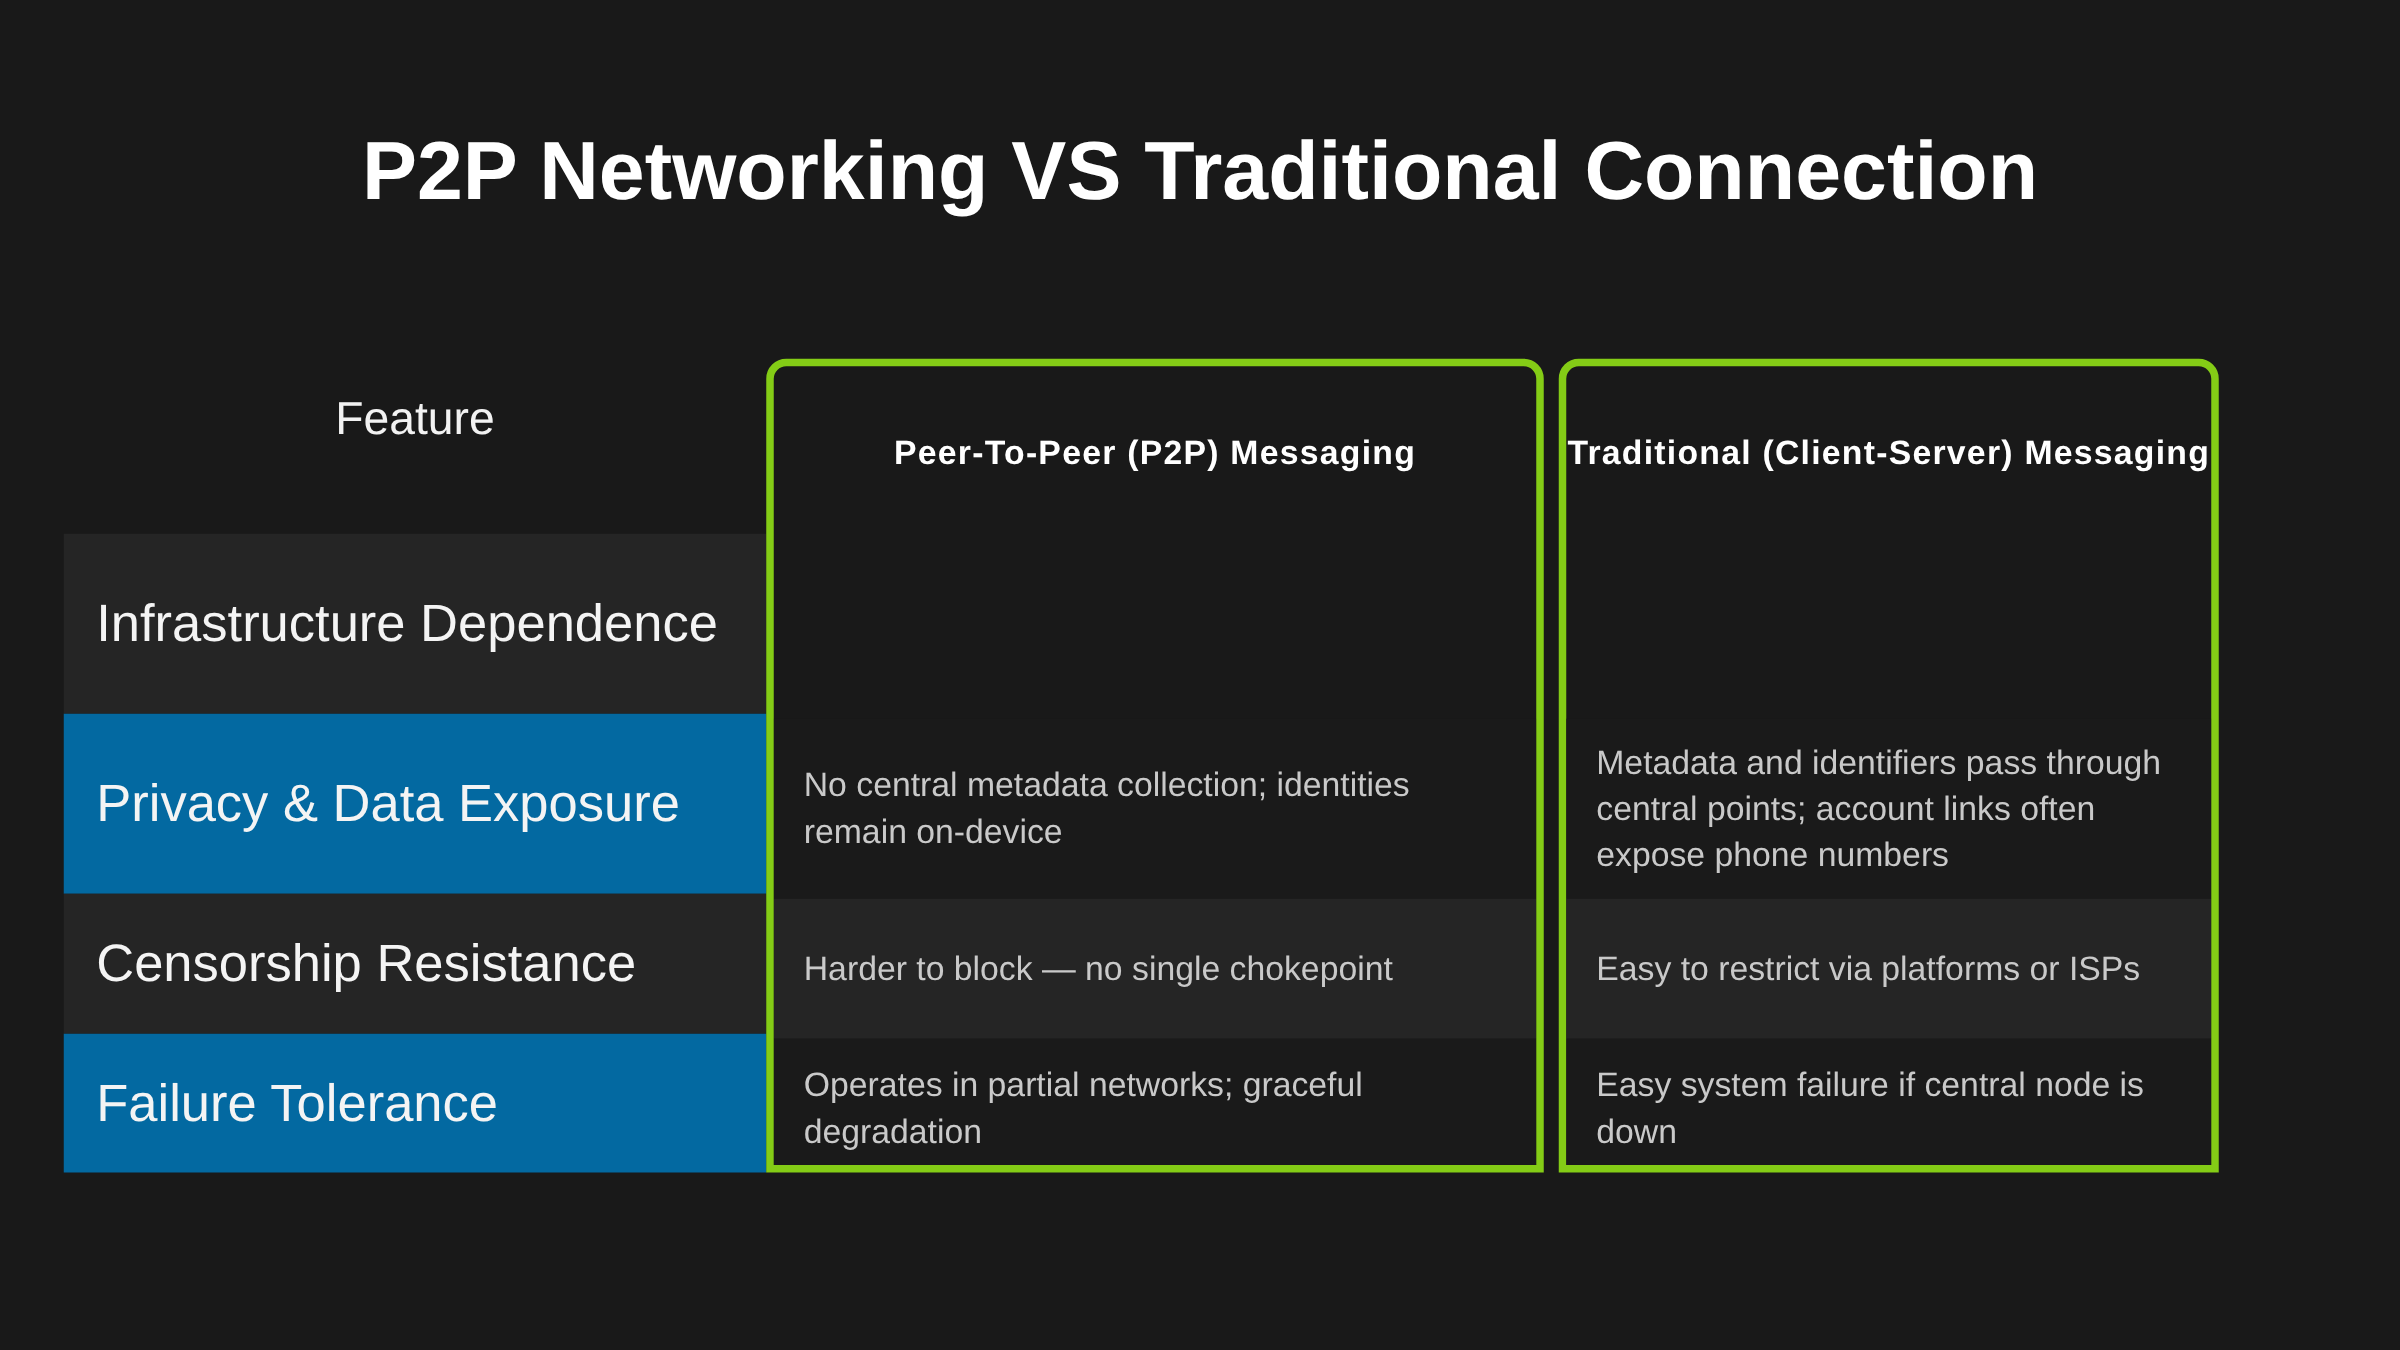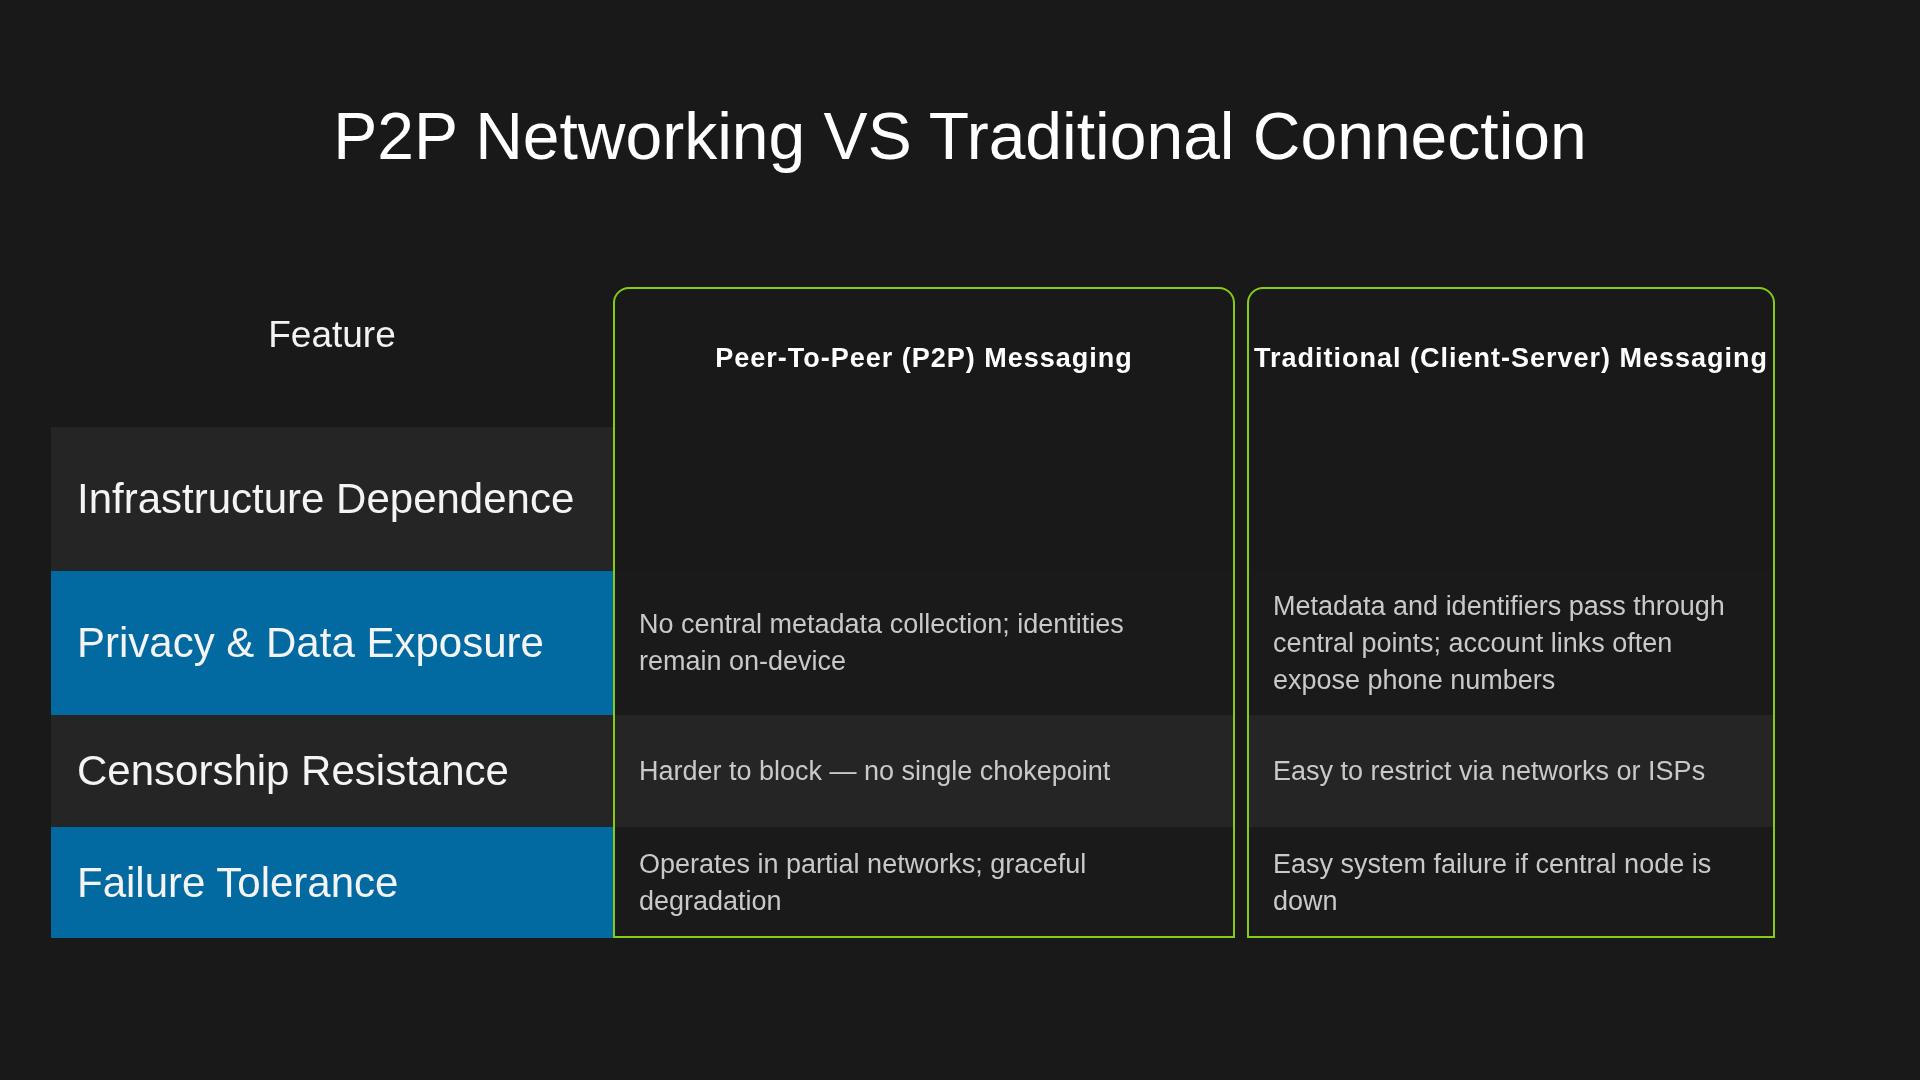--- a/index.html
+++ b/index.html
@@ -17,21 +17,21 @@
     height: 1080px;
     background: #191919;
   }
   .title {
     position: absolute;
     left: 0;
     top: 92px;
     width: 1920px;
     text-align: center;
     color: #ffffff;
-    font-weight: 400;
+    font-weight: 700;
     font-size: 66px;
     letter-spacing: 0px;
     line-height: 88px;
   }
   
   .feature-col {
     position: absolute;
     left: 51px;
     top: 287px;
     width: 562px;
@@ -64,21 +64,21 @@
     padding-left: 26px;
     color: #f4f4f4;
     font-size: 42px;
   }
   
   .opt-col {
     position: absolute;
     top: 287px;
     height: 651px;
     box-sizing: border-box;
-    border: 2px solid #84cc16;
+    border: 6px solid #84cc16;
     border-radius: 16px 16px 0 0;
     background: #191919;
     overflow: hidden;
   }
   .opt-col.p2p { left: 613px; width: 622px; }
   .opt-col.trad { left: 1247px; width: 528px; }
   .opt-header {
     position: absolute;
     left: 0;
     top: 0;
@@ -145,19 +145,19 @@
       <span>Operates in partial networks; graceful degradation</span>
     </div>
   </div>
 
   <div class="opt-col trad">
     <div class="opt-header">Traditional (Client-Server) Messaging</div>
     <div class="opt-cell row-b" style="top:282px;height:144px;">
       <span>Metadata and identifiers pass through central points; account links often expose phone numbers</span>
     </div>
     <div class="opt-cell row-a" style="top:426px;height:112px;">
-      <span>Easy to restrict via networks or ISPs</span>
+      <span>Easy to restrict via platforms or ISPs</span>
     </div>
     <div class="opt-cell row-b" style="top:538px;height:111px;">
       <span>Easy system failure if central node is down</span>
     </div>
   </div>
 </div>
 
 </body></html>

